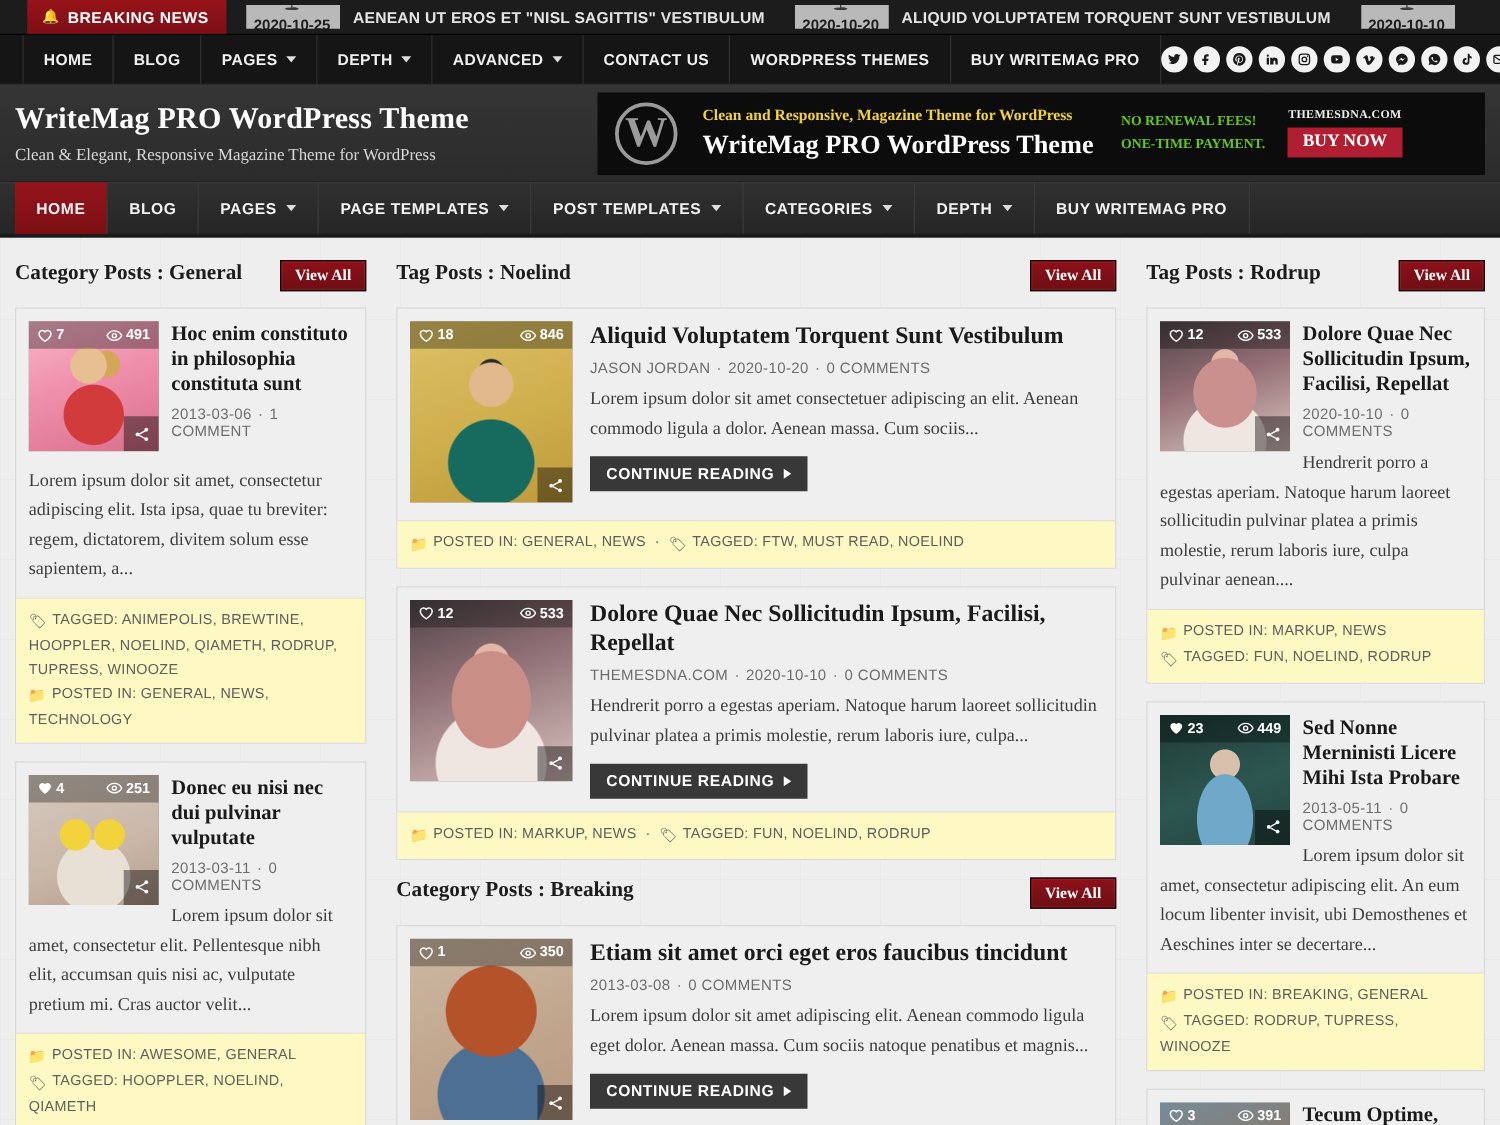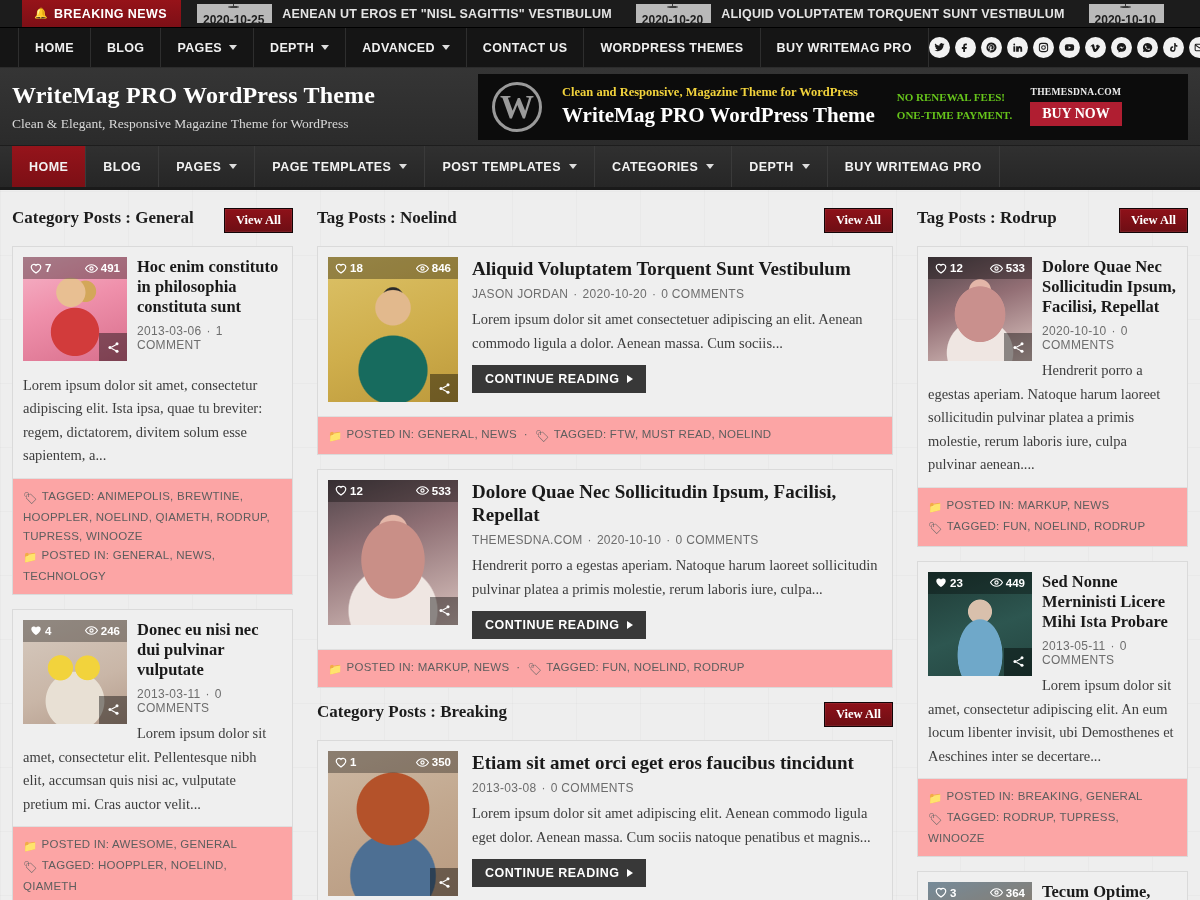--- a/index.html
+++ b/index.html
@@ -276,21 +276,21 @@
     text-transform: uppercase;
   }
   .continue .arw {
     width: 0; height: 0;
     border-top: 4px solid transparent; border-bottom: 4px solid transparent;
     border-left: 6px solid #fff;
   }
 
   .card-foot {
     border-top: 1px solid #dfdfdf;
-    background: #fca5a5;
+    background: #fef9c3;
     padding: 8px 10px;
     font-family: "Liberation Sans Narrow", "Liberation Sans", sans-serif;
     font-size: 11.5px; color: #5e5e5e;
     text-transform: uppercase; letter-spacing: .25px;
     line-height: 1.65;
   }
   .card-foot .row1 { display: block; }
   .card-foot.inline .row1 { display: inline; }
   .card-foot.inline .sep { margin: 0 7px; }
   .ficon { display: inline-block; vertical-align: -2px; margin-right: 4px; color: #666; }
@@ -538,21 +538,21 @@
                 <svg width="12" height="11" viewBox="0 0 24 22" fill="#fff">
                   <path d="M12 20S2.5 13.6 2.5 7.8A5.3 5.3 0 0 1 12 4.9a5.3 5.3 0 0 1 9.5 2.9C21.5 13.6 12 20 12 20z"></path>
                 </svg>
                 <span>4</span>
               </span>
             <span class="mstat">
                 <svg width="13" height="11" viewBox="0 0 24 18" fill="none" stroke="#fff" stroke-width="2.1">
                   <path d="M1 9s4-7 11-7 11 7 11 7-4 7-11 7S1 9 1 9z"></path>
                   <circle cx="12" cy="9" r="3"></circle>
                 </svg>
-                <span>246</span>
+                <span>251</span>
               </span>
           </div>
           <div class="share-btn">
               <svg width="13" height="13" viewBox="0 0 24 24" fill="#fff">
                 <circle cx="18.5" cy="5" r="2.8"></circle>
                 <circle cx="5.5" cy="12" r="2.8"></circle>
                 <circle cx="18.5" cy="19" r="2.8"></circle>
                 <path d="M7.5 10.7l9.5-5 .9 1.7-9.5 5zM8.4 12.6l9.5 5-.9 1.7-9.5-5z"></path>
               </svg>
             </div>
@@ -811,21 +811,21 @@
                 <svg width="12" height="11" viewBox="0 0 24 22" fill="none" stroke="#fff" stroke-width="2.4">
                   <path d="M12 20S2.5 13.6 2.5 7.8A5.3 5.3 0 0 1 12 4.9a5.3 5.3 0 0 1 9.5 2.9C21.5 13.6 12 20 12 20z"></path>
                 </svg>
                 <span>3</span>
               </span>
             <span class="mstat">
                 <svg width="13" height="11" viewBox="0 0 24 18" fill="none" stroke="#fff" stroke-width="2.1">
                   <path d="M1 9s4-7 11-7 11 7 11 7-4 7-11 7S1 9 1 9z"></path>
                   <circle cx="12" cy="9" r="3"></circle>
                 </svg>
-                <span>364</span>
+                <span>391</span>
               </span>
           </div>
         </div>
         <div class="post-title sm">Tecum Optime, Deinde Etiam Cum Mediocri</div>
       </div>
     </div>
   </div>
 </div>
 
 </body></html>

